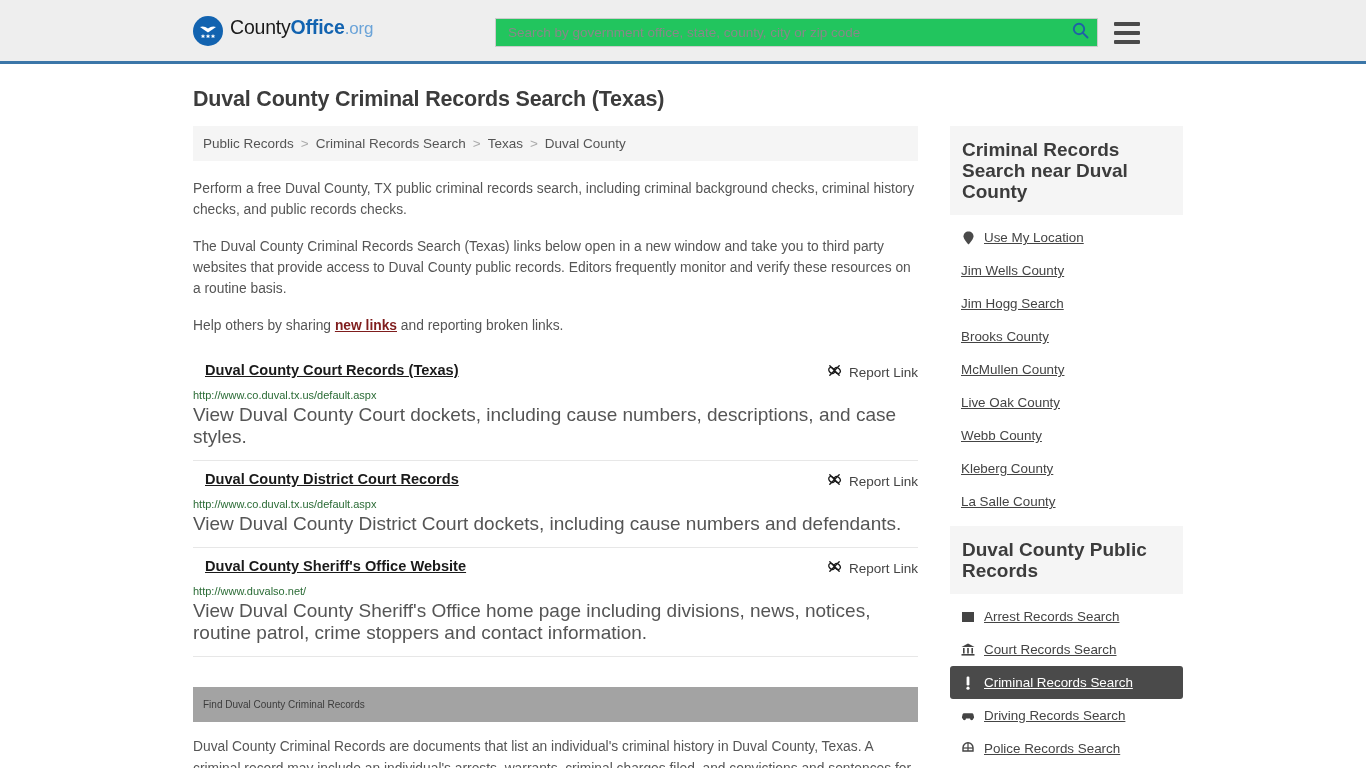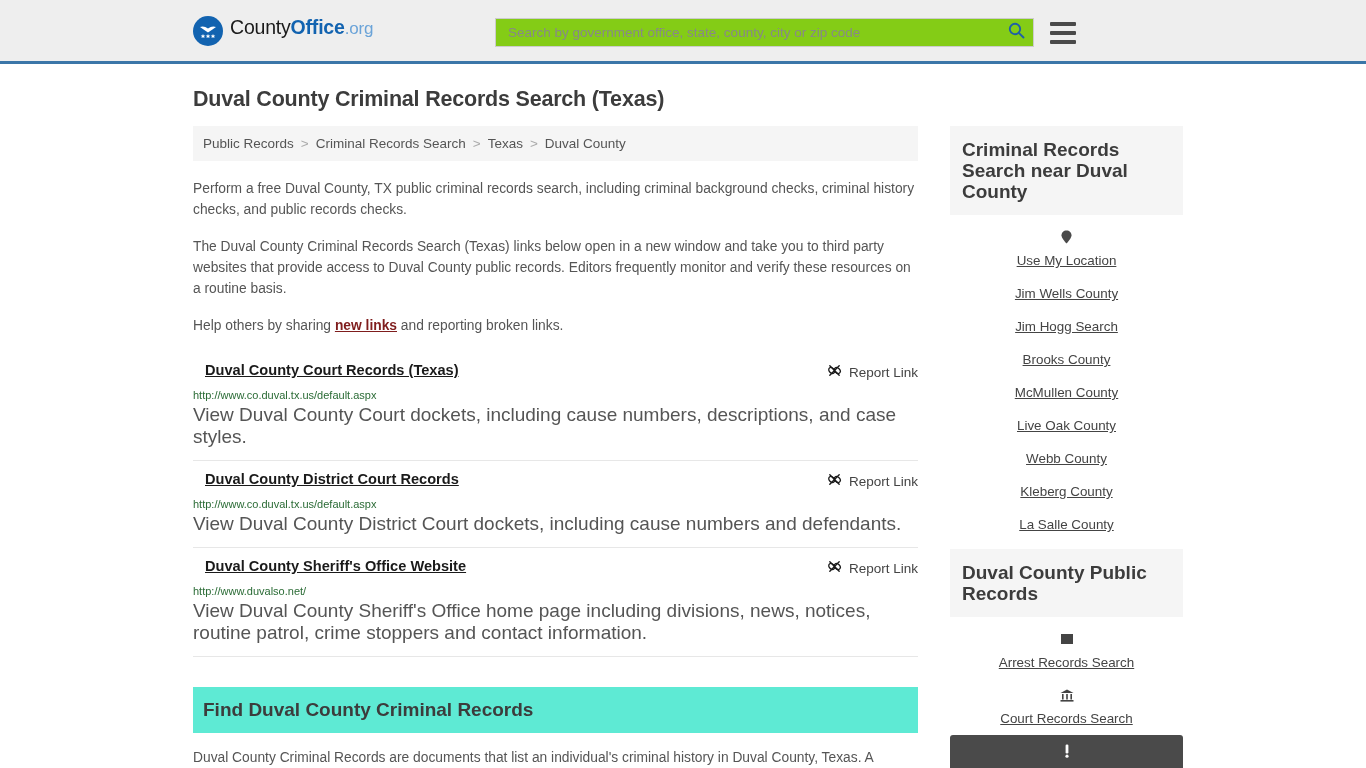--- a/index.html
+++ b/index.html
@@ -47,23 +47,23 @@
   .logo-text .o { color: #6aa3d8; font-size: 17px; }
 
   .search-area {
     position: absolute;
     left: 495px;
     top: 18px;
     display: flex;
     align-items: center;
   }
   .search-box {
-    width: 539px;
+    width: 603px;
     height: 29px;
-    background: #84cc16;
+    background: #22c55e;
     border: 1px solid #cccccc;
     display: flex;
     align-items: center;
     padding: 0 8px 0 10px;
   }
   .search-box input {
     flex: 1;
     border: none;
     outline: none;
     font-family: "Liberation Sans", sans-serif;
@@ -180,24 +180,24 @@
   .listing-desc {
     font-size: 19px;
     line-height: 22px;
     color: #555;
     margin-top: 3px;
   }
 
   
   .find-section { margin-top: 30px; }
   .find-head {
-    background: #5eead4;
+    background: #a3a3a3;
     padding: 12px 10px;
-    font-size: 19px;
-    font-weight: bold;
+    font-size: 10px;
+    font-weight: normal;
     color: #3c3c3c;
   }
   .find-body {
     font-size: 13.8px;
     line-height: 21.5px;
     color: #555;
     margin-top: 14px;
   }
 
   
@@ -210,21 +210,20 @@
     color: #3c3c3c;
     line-height: 21px;
   }
   .panel-list { padding-top: 6px; }
   .panel-item {
     display: flex;
     align-items: center;
     gap: 9px;
     padding: 9px 11px;
     cursor: pointer;
-    flex-direction: column;
   }
   .panel-item .label {
     font-size: 13.4px;
     color: #444;
     text-decoration: underline;
   }
   .panel-item.active {
     background: #4a4a4a;
     border-radius: 3px;
   }

